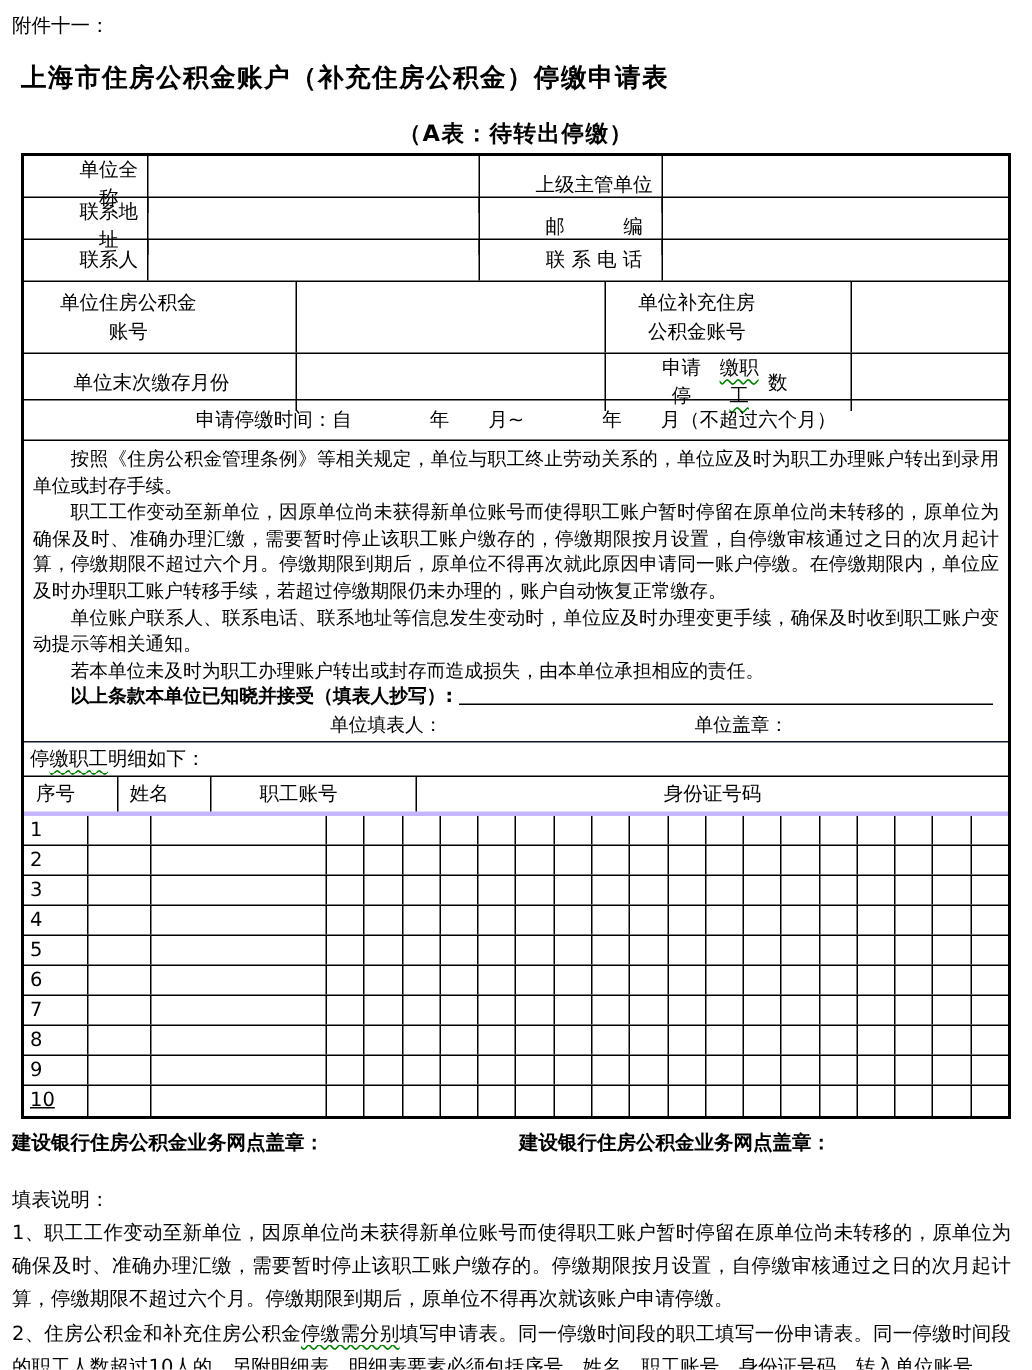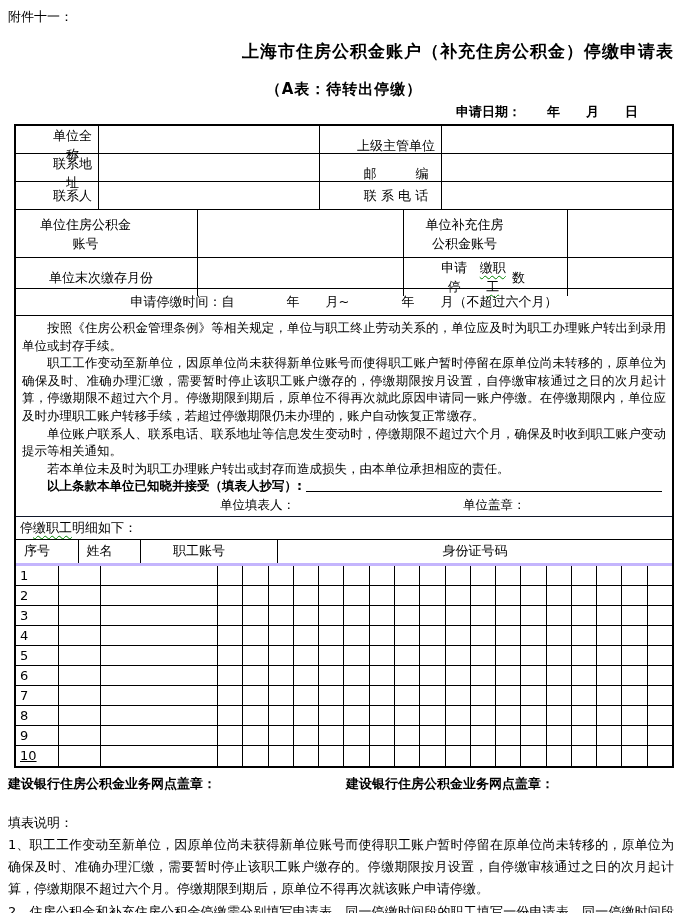--- a/index.html
+++ b/index.html
@@ -8,21 +8,21 @@
     width: 688px;
     height: 913px;
     overflow: hidden;
     font-family: "DejaVu Sans", "Liberation Sans", sans-serif;
     color: #000;
   }
   .page { width: 688px; height: 913px; padding: 8px 14px 0 14px; }
 
   .attachment { font-size: 13px; margin-left: -6px; }
   .doc-title {
-    text-align: right; font-size: 17px; font-weight: bold;
+    text-align: left; font-size: 17px; font-weight: bold;
     margin-top: 14px; letter-spacing: 1px;
   }
   .doc-subtitle {
     text-align: center; font-size: 15px; font-weight: bold;
     margin-top: 17px; letter-spacing: 1px;
   }
   .date-line {
     text-align: right; font-size: 13px; font-weight: bold;
     margin-top: 4px; padding-right: 36px;
   }
@@ -102,21 +102,20 @@
 <body>
 
 <div class="page">
 
   <div class="attachment">附件十一：</div>
 
   <div class="doc-title">上海市住房公积金账户（补充住房公积金）停缴申请表</div>
 
   <div class="doc-subtitle">（A表：待转出停缴）</div>
 
-  <div class="date-line">申请日期：　　年　　月　　日</div>
 
   <div class="form-frame">
 
     <div class="grid-row cols-a h29">
       <div class="cell">单位全称</div>
       <div class="cell"></div>
       <div class="cell">上级主管单位</div>
       <div class="cell"></div>
     </div>
     <div class="grid-row cols-a h29">
@@ -147,21 +146,21 @@
           <span>数</span>
       </div>
       <div class="cell"></div>
     </div>
 
     <div class="duration-row">申请停缴时间：自　　　　年　　月~　　　　年　　月（不超过六个月）</div>
 
     <div class="terms">
       <p>按照《住房公积金管理条例》等相关规定，单位与职工终止劳动关系的，单位应及时为职工办理账户转出到录用单位或封存手续。</p>
       <p>职工工作变动至新单位，因原单位尚未获得新单位账号而使得职工账户暂时停留在原单位尚未转移的，原单位为确保及时、准确办理汇缴，需要暂时停止该职工账户缴存的，停缴期限按月设置，自停缴审核通过之日的次月起计算，停缴期限不超过六个月。停缴期限到期后，原单位不得再次就此原因申请同一账户停缴。在停缴期限内，单位应及时办理职工账户转移手续，若超过停缴期限仍未办理的，账户自动恢复正常缴存。</p>
-      <p>单位账户联系人、联系电话、联系地址等信息发生变动时，停缴期限不超过六个月，确保及时收到职工账户变动提示等相关通知。</p>
+      <p>单位账户联系人、联系电话、联系地址等信息发生变动时，单位应及时办理变更手续，确保及时收到职工账户变动提示等相关通知。</p>
       <p>若本单位未及时为职工办理账户转出或封存而造成损失，由本单位承担相应的责任。</p>
       <div class="ack-line">
         <span class="ack-label">以上条款本单位已知晓并接受（填表人抄写）:</span>
         <span class="ack-blank"></span>
       </div>
       <div class="signer-line">
         <span class="filler">单位填表人：</span>
         <span class="seal">单位盖章：</span>
       </div>
     </div>

